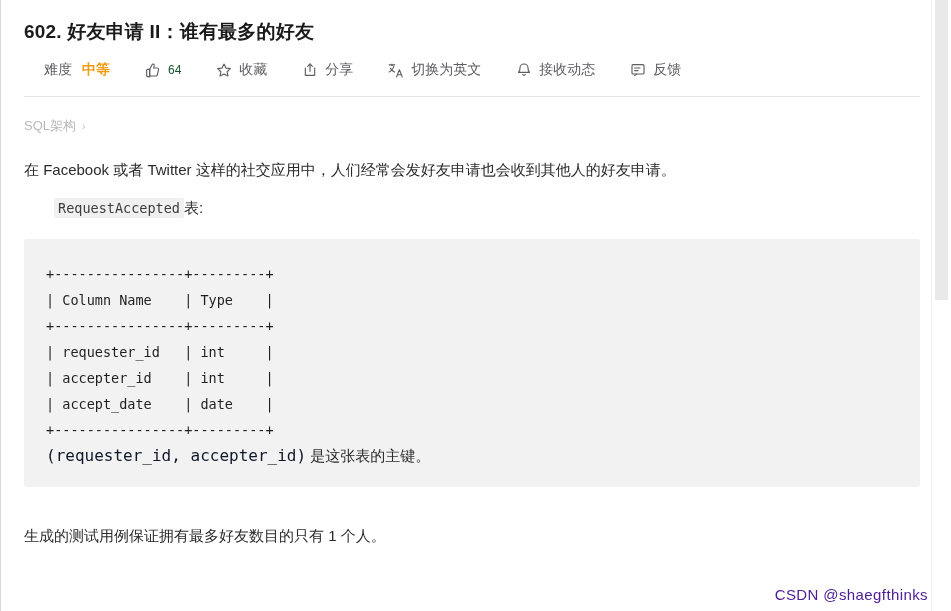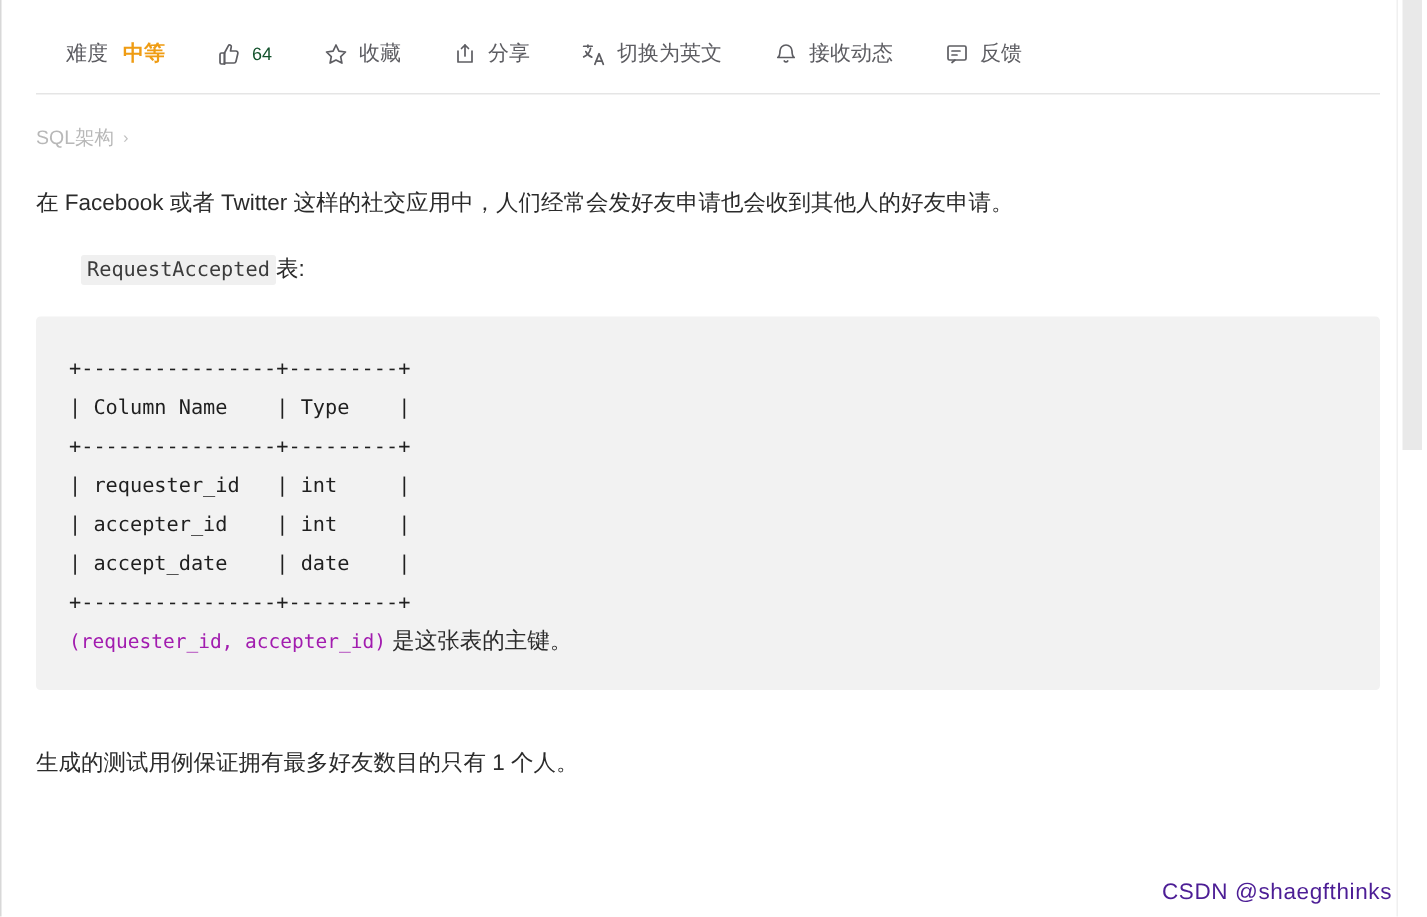--- a/index.html
+++ b/index.html
@@ -122,21 +122,21 @@
     color: #c0c0c0;
   }
 
   
   .para {
     font-size: 15px;
     line-height: 26px;
     color: #2b2b2b;
     margin-top: 22px;
   }
-  .para.tight { margin-top: 18px; padding-left: 30px; }
+  .para.tight { margin-top: 12px; padding-left: 30px; }
 
   code.inline {
     font-family: "DejaVu Sans Mono", "Liberation Mono", monospace;
     background: #f0f0f0;
     color: #3c3c3c;
     font-size: 13.5px;
     padding: 2px 4px;
     border-radius: 2px;
   }
 
@@ -160,22 +160,22 @@
   .codeblock .cjk-note {
     font-family: "Liberation Sans", "DejaVu Sans", sans-serif;
     font-size: 15px;
     line-height: 26px;
     color: #2b2b2b;
     white-space: pre-wrap;
     margin: 0;
   }
   .mono-key {
     font-family: "DejaVu Sans Mono", "Liberation Mono", monospace;
-    font-size: 13px;
-    color: #a21caf;
+    font-size: 16px;
+    color: #0f172a;
   }
 
   
   .tail {
     margin-top: 36px;
   }
   .tail .para { margin-top: 0; }
   .tail .para + .para { margin-top: 22px; }
 
   
@@ -211,20 +211,23 @@
   }
 </style>
 </head>
 <body>
 
 <div class="page-edge"></div>
 
 <div class="viewport">
   <div class="content">
 
+    <div class="title-row">
+      <span class="title">602. 好友申请 II：谁有最多的好友</span>
+    </div>
 
     <div class="toolbar">
 
       <div class="tool-group">
         <span class="tool-label">难度</span>
         <span class="tool-value diff-medium">中等</span>
       </div>
 
       <div class="tool-group">
         <span class="tool-icon">

